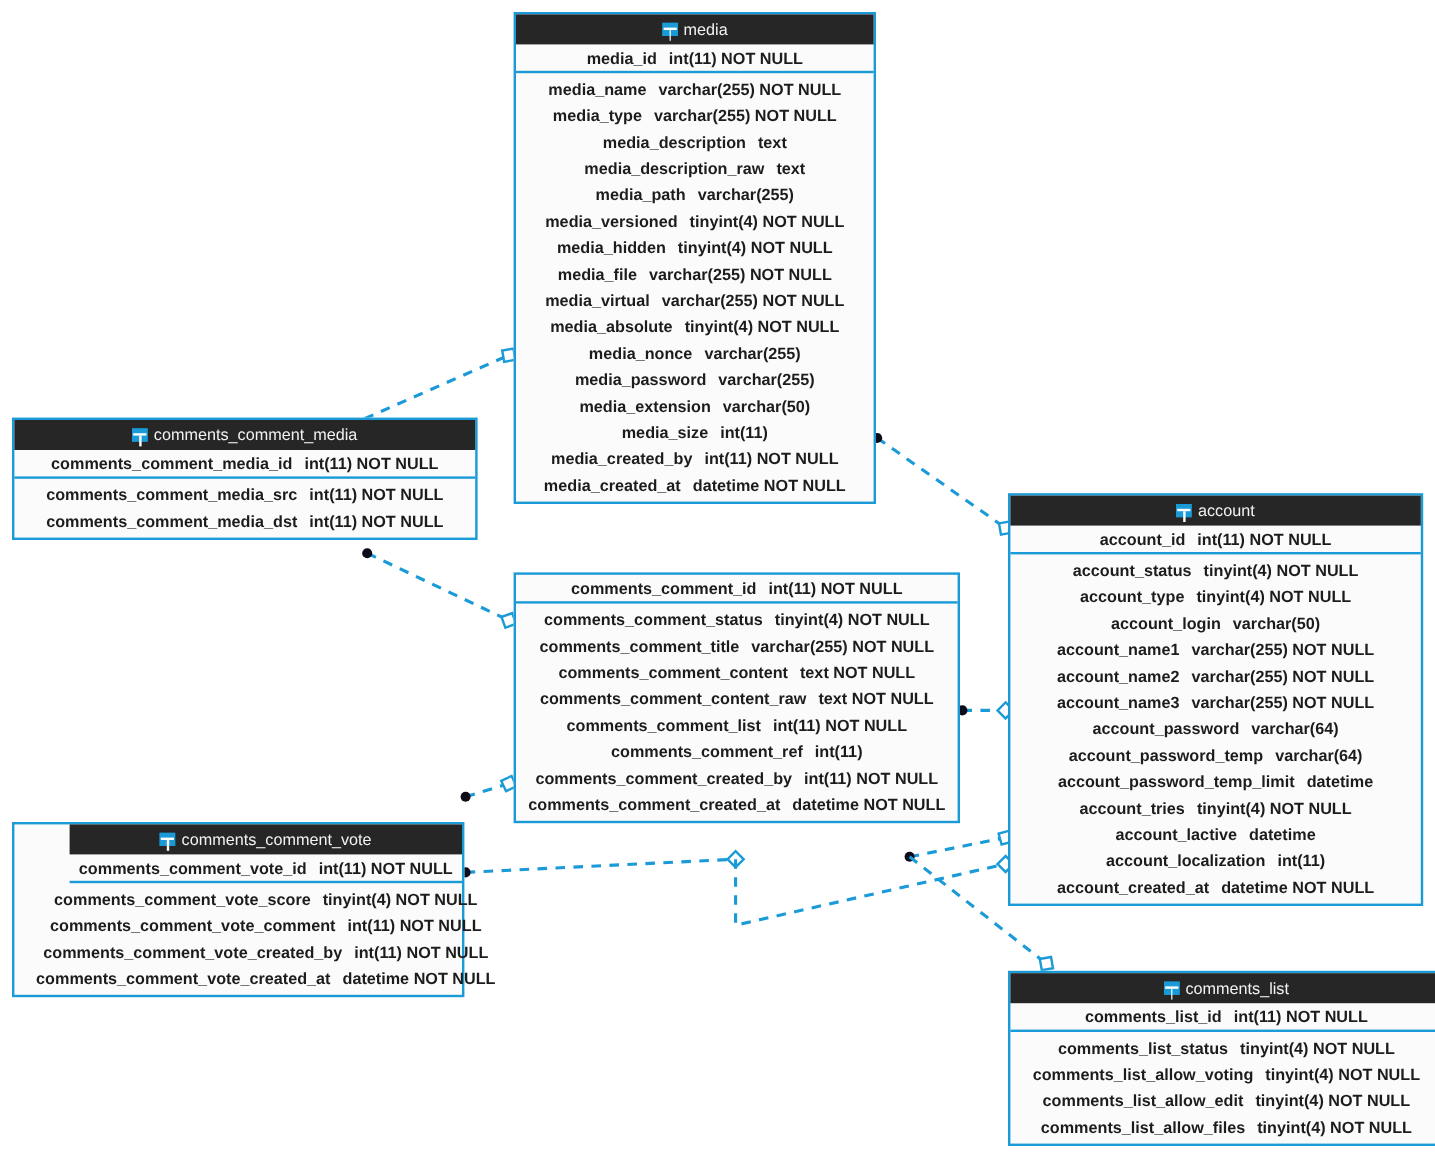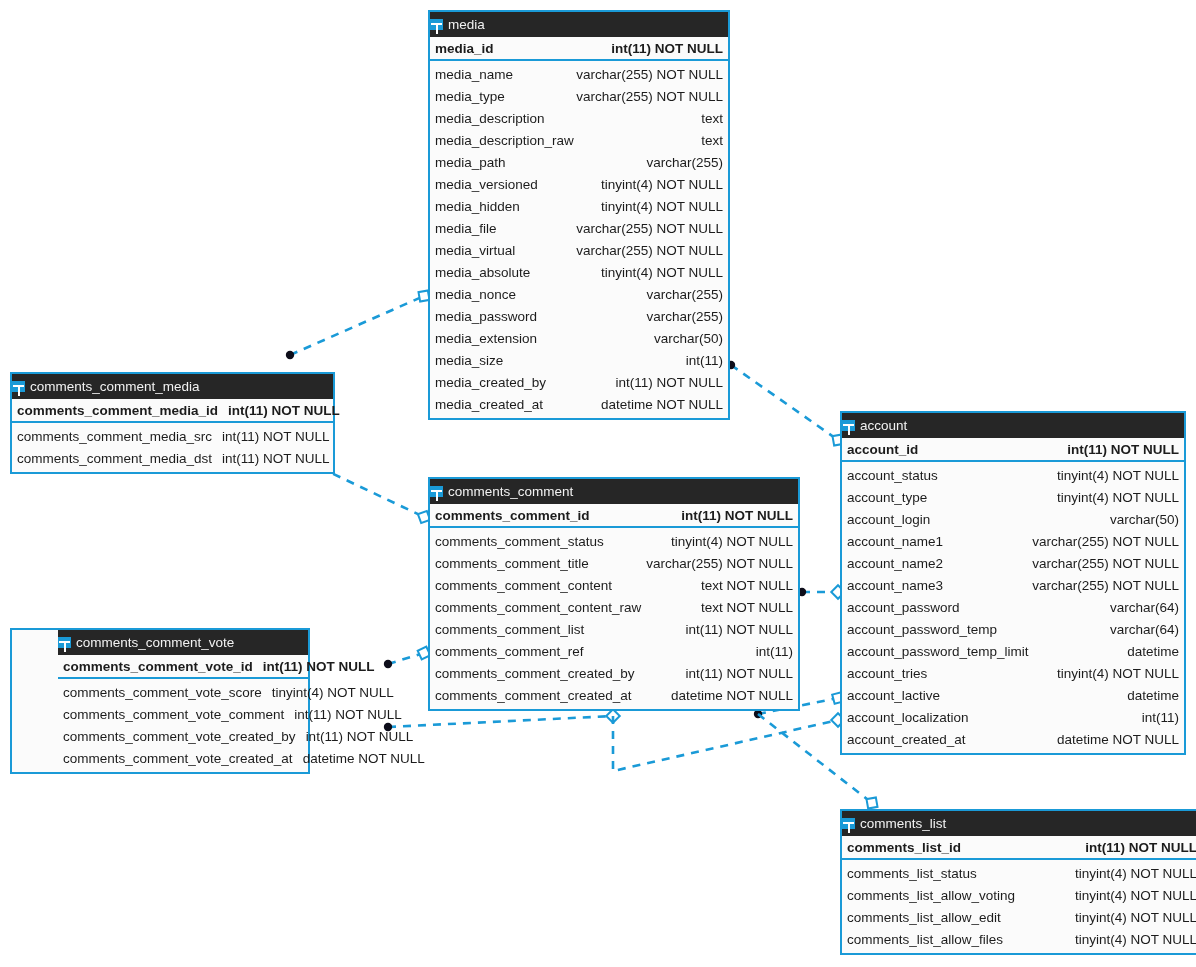--- a/index.html
+++ b/index.html
@@ -28,20 +28,21 @@
     border: 2px solid #1a9ad7;
     background: #fbfbfb;
     box-sizing: border-box;
     z-index: 5;
   }
   .table-header {
     background: #262626;
     color: #f2f2f2;
     height: 25px;
     line-height: 25px;
+    text-align: center;
     font-size: 13.5px;
     white-space: nowrap;
     position: relative;
   }
   .tbl-icon {
     display: inline-block;
     width: 13px;
     height: 11px;
     vertical-align: -1px;
     margin-right: 5px;
@@ -64,21 +65,21 @@
     left: 5px; top: 4.5px;
     width: 1.5px;
     height: 100%;
     background: #ffffff;
   }
   .pk-row {
     border-bottom: 2px solid #1a9ad7;
   }
   .row {
     display: flex;
-    justify-content: space-between;
+    justify-content: center;
     align-items: center;
     height: 22px;
     padding: 0 5px;
     font-size: 13.5px;
     color: #1c1c1c;
     white-space: nowrap;
     box-sizing: border-box;
   }
   .row.pk-row {
     height: 24px;
@@ -87,20 +88,21 @@
   .row .col-name {
     text-align: left;
     padding-right: 10px;
   }
   .row .col-type {
     text-align: right;
   }
   .rows-body {
     padding-top: 2px;
     padding-bottom: 3px;
+    font-weight: bold;
   }
 </style>
 </head>
 <body>
 
 <div id="canvas">
 
   <svg class="erd-svg" viewBox="0 0 1196 967" xmlns="http://www.w3.org/2000/svg">
     <g id="rel-group">
         <path d="M 290,355 L 424,296" stroke="#1a9ad7" stroke-width="2.6" stroke-dasharray="8,7" fill="none"></path>
@@ -198,21 +200,21 @@
           <div class="row">
             <span class="col-name">media_created_by</span>
             <span class="col-type">int(11) NOT NULL</span>
           </div>
           <div class="row">
             <span class="col-name">media_created_at</span>
             <span class="col-type">datetime NOT NULL</span>
           </div>
         </div>
       </div>
-      <div class="table-box" style="left: 10px; top: 372px; width: 325px;">
+      <div class="table-box" style="left: 10px; top: 348px; width: 388px;">
         <div class="table-header"><span class="tbl-icon"></span><span>comments_comment_media</span></div>
         <div class="row pk-row">
           <span class="col-name">comments_comment_media_id</span>
           <span class="col-type">int(11) NOT NULL</span>
         </div>
         <div class="rows-body">
           <div class="row">
             <span class="col-name">comments_comment_media_src</span>
             <span class="col-type">int(11) NOT NULL</span>
           </div>
@@ -277,21 +279,20 @@
             <span class="col-name">account_localization</span>
             <span class="col-type">int(11)</span>
           </div>
           <div class="row">
             <span class="col-name">account_created_at</span>
             <span class="col-type">datetime NOT NULL</span>
           </div>
         </div>
       </div>
       <div class="table-box" style="left: 428px; top: 477px; width: 372px;">
-        <div class="table-header"><span class="tbl-icon"></span><span>comments_comment</span></div>
         <div class="row pk-row">
           <span class="col-name">comments_comment_id</span>
           <span class="col-type">int(11) NOT NULL</span>
         </div>
         <div class="rows-body">
           <div class="row">
             <span class="col-name">comments_comment_status</span>
             <span class="col-type">tinyint(4) NOT NULL</span>
           </div>
           <div class="row">
@@ -317,21 +318,21 @@
           <div class="row">
             <span class="col-name">comments_comment_created_by</span>
             <span class="col-type">int(11) NOT NULL</span>
           </div>
           <div class="row">
             <span class="col-name">comments_comment_created_at</span>
             <span class="col-type">datetime NOT NULL</span>
           </div>
         </div>
       </div>
-      <div class="table-box" style="left: 10px; top: 628px; width: 300px; padding-left: 46px;">
+      <div class="table-box" style="left: 10px; top: 685px; width: 377px; padding-left: 46px;">
         <div class="table-header"><span class="tbl-icon"></span><span>comments_comment_vote</span></div>
         <div class="row pk-row">
           <span class="col-name">comments_comment_vote_id</span>
           <span class="col-type">int(11) NOT NULL</span>
         </div>
         <div class="rows-body">
           <div class="row">
             <span class="col-name">comments_comment_vote_score</span>
             <span class="col-type">tinyint(4) NOT NULL</span>
           </div>

